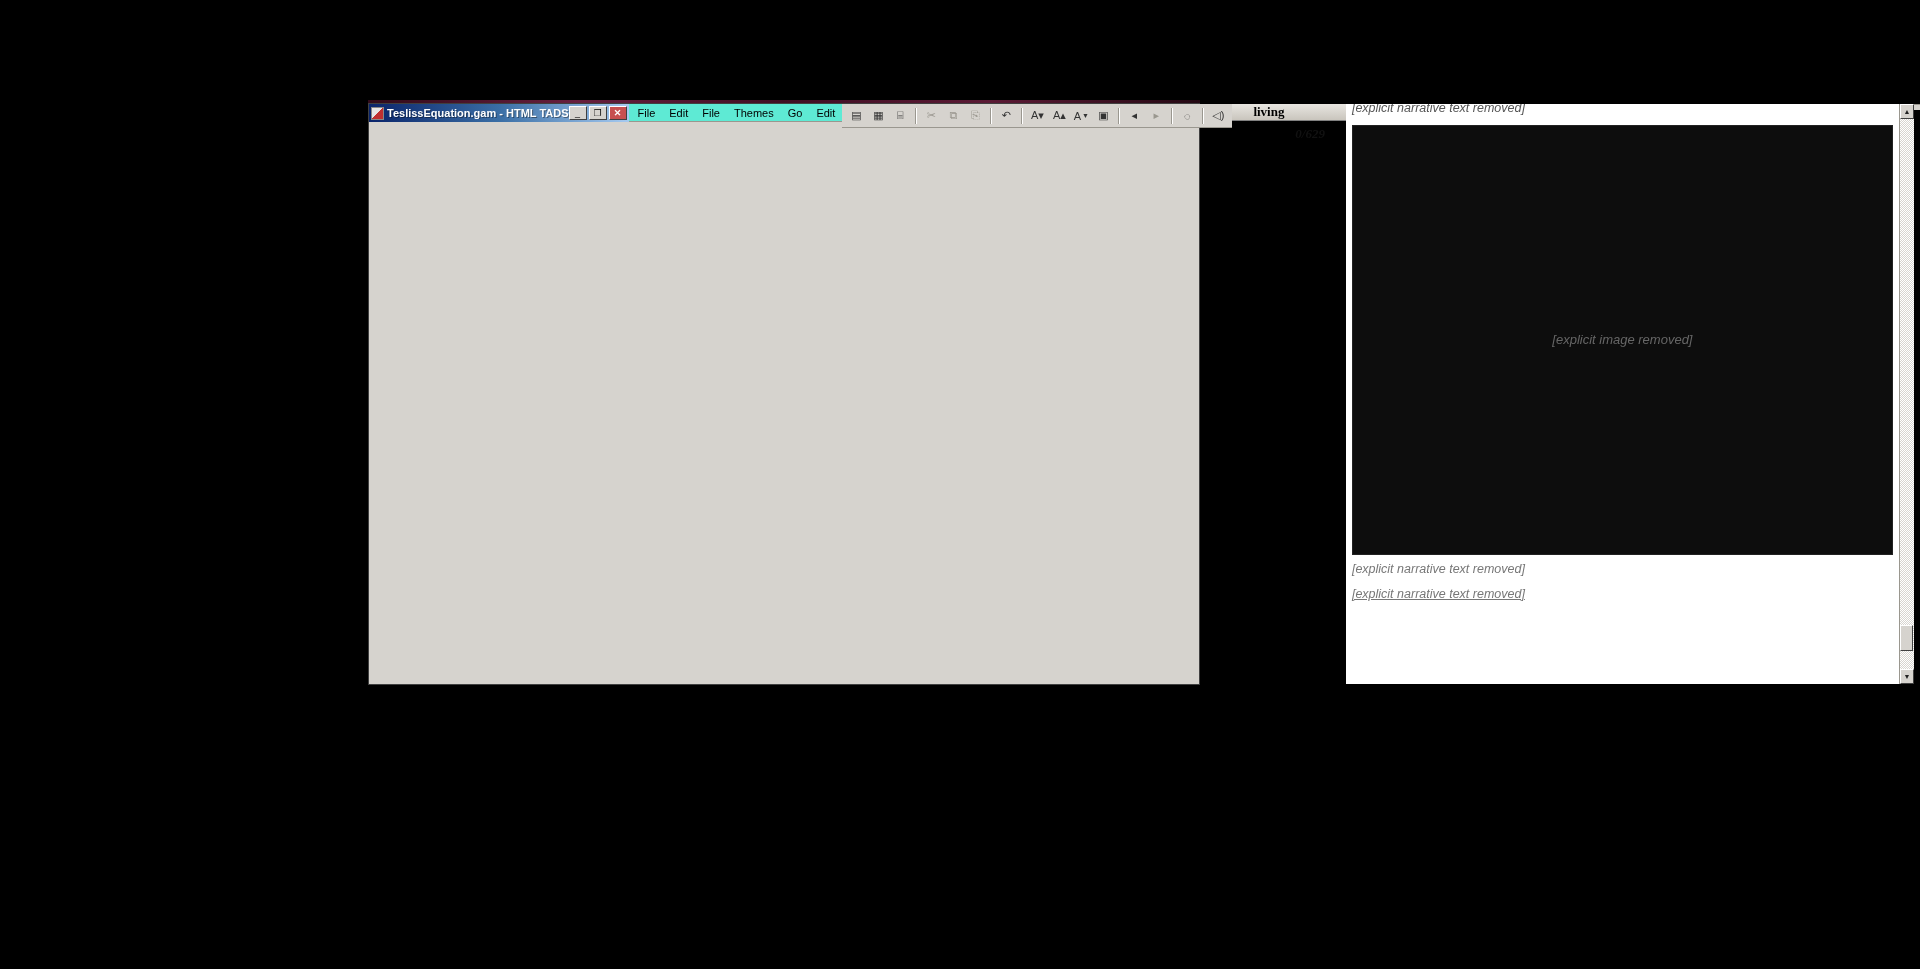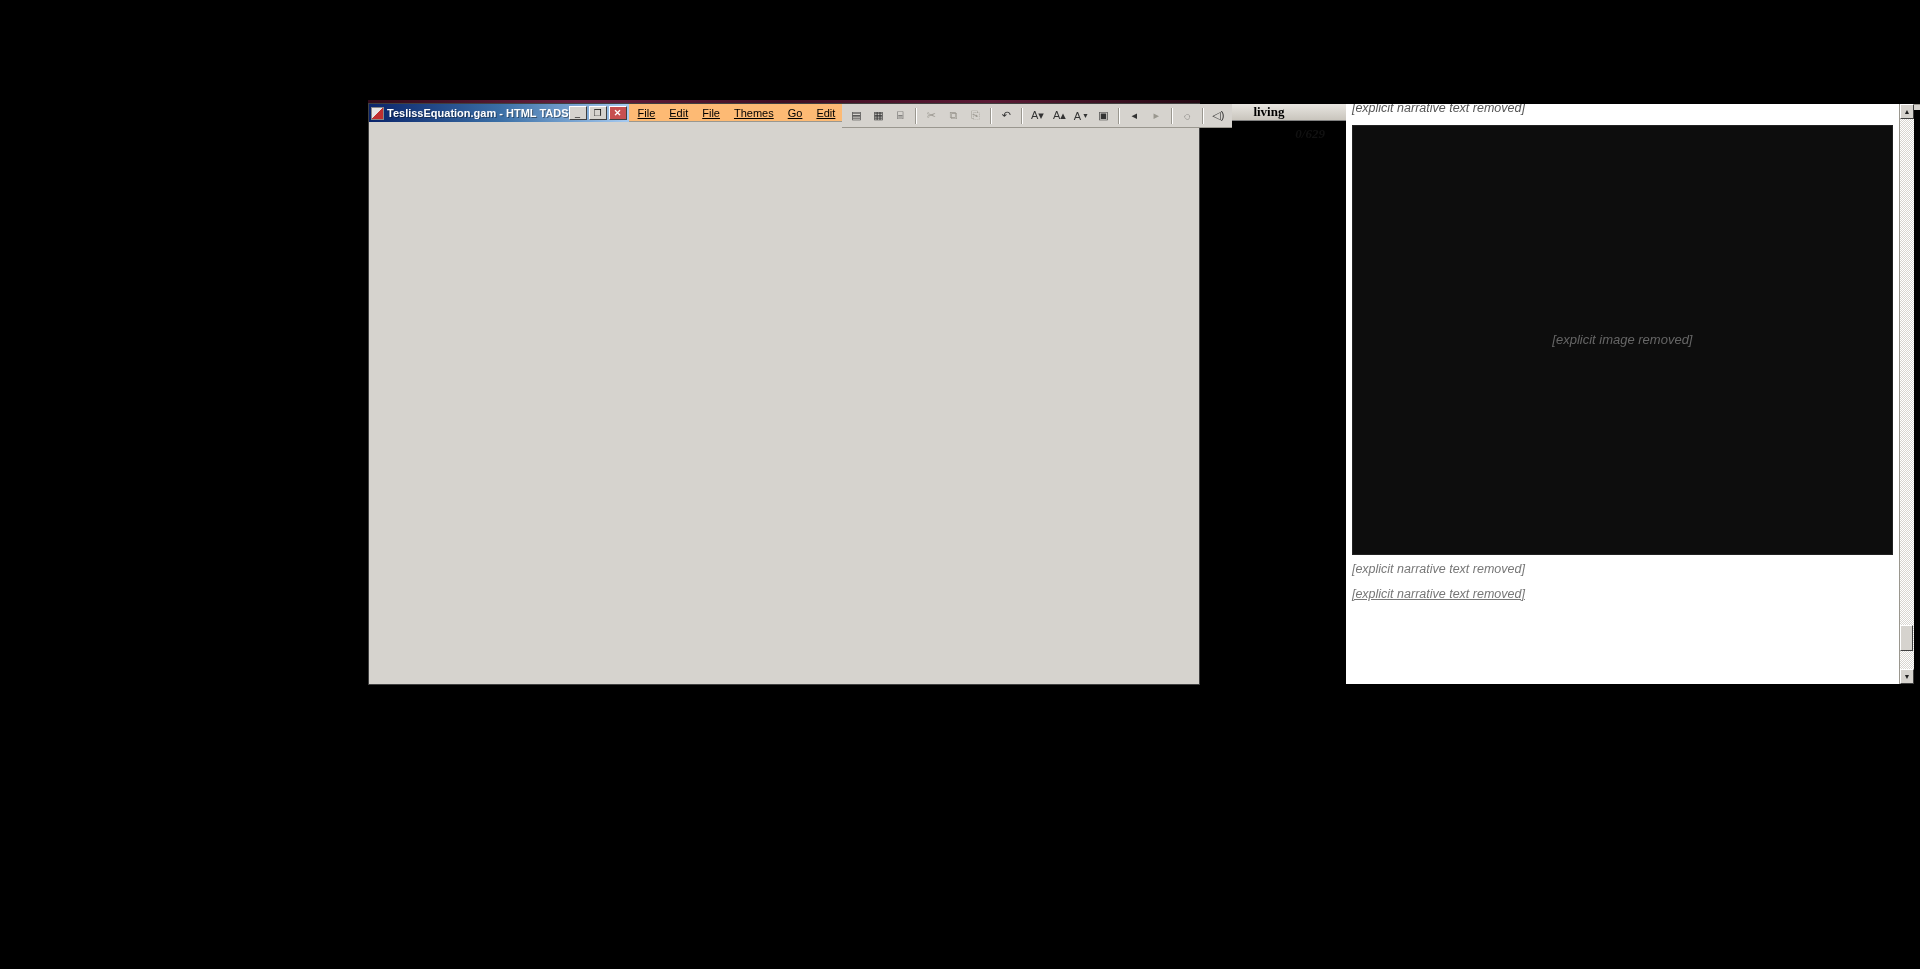--- a/index.html
+++ b/index.html
@@ -43,24 +43,24 @@
     width: 18px; height: 14px; font-size: 9px; line-height: 12px;
     text-align: center; color: #000;
     background: #d6d3ce;
     border: 1px solid; border-color: #fff #404040 #404040 #fff;
     cursor: default; user-select: none;
   }
   .tb-btn.close { background: #c75050; color: #fff; font-weight: bold; }
   
   .menu-bar {
     height: 18px; flex: 0 0 18px;
-    background: #fdba74;
+    background: #5eead4;
     border-bottom: 1px solid #9a978f;
     display: flex; align-items: center;
-    font-size: 11px; padding-left: 2px; text-decoration: underline;
+    font-size: 11px; padding-left: 2px;
   }
   .menu-item { padding: 2px 7px; color: #000; cursor: default; }
   
   .toolbar {
     height: 24px; flex: 0 0 24px;
     background: #d6d3ce;
     border-bottom: 1px solid #9a978f;
     display: flex; align-items: center;
     padding: 0 4px; gap: 2px;
   }

